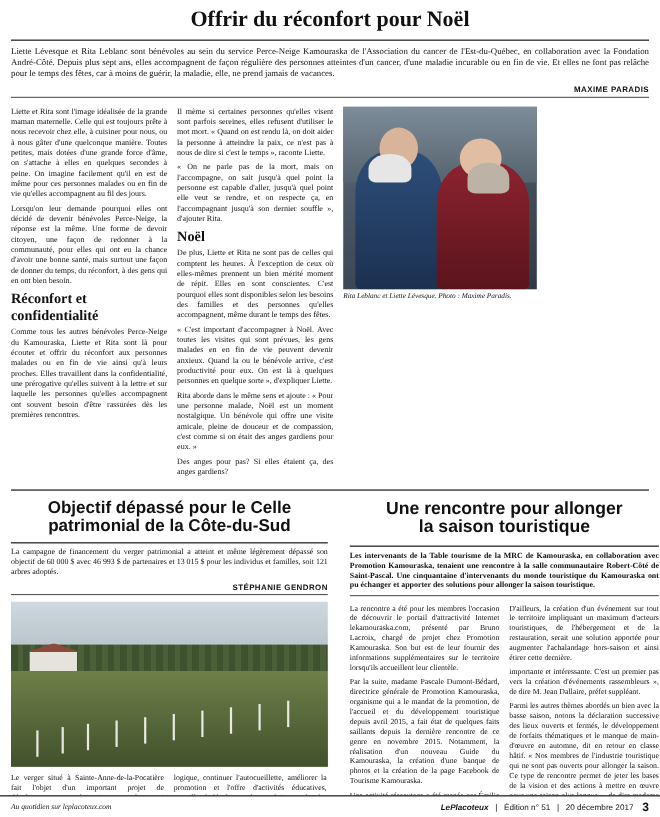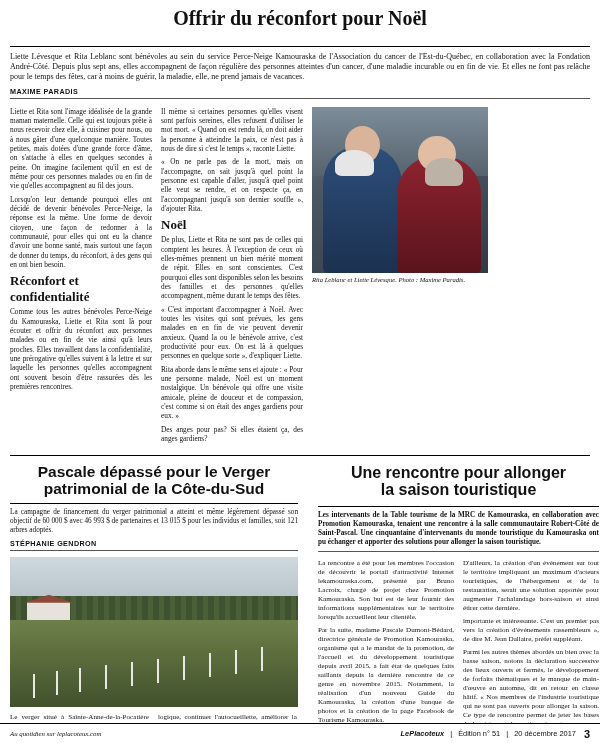--- a/index.html
+++ b/index.html
@@ -20,36 +20,37 @@
 
   h1.art-title {
     font-family:"Liberation Serif", serif;
     font-weight:bold;
     text-align:center;
     margin:0 0 6px 0;
     line-height:1.05;
   }
 
   .byline {
+    text-align:right;
     font-family:"Liberation Sans", sans-serif;
     font-weight:bold;
     font-size:7.2px;
     letter-spacing:0.4px;
     margin-top:3px;
     margin-bottom:2px;
     text-transform:uppercase;
   }
 
   p { margin:0 0 4px 0; text-align:justify; }
   .body-txt { font-size:7.3px; line-height:1.28; }
   .subhead { font-weight:bold; font-size:13px; margin:4px 0 2px 0; text-align:left;}
 
   
   #top-article { padding-bottom:2px; }
-  #top-article h1.art-title { font-size:20px; margin-bottom:17px; }
+  #top-article h1.art-title { font-size:20px; margin-bottom:7px; }
   .top-lead { font-size:8px; line-height:1.28; text-align:justify; }
 
   .top-cols { display:flex; gap:9px; margin-top:8px; }
   .top-col { width:142px; }
   .top-col.wide { width:176px; }
 
   .photo-wrap { width:176px; }
   .photo {
     width:176px; height:166px;
     background:linear-gradient(160deg,#6d7b86 0%,#4c5a66 35%,#2f3a44 100%);
@@ -194,21 +195,21 @@
       </div>
     </div>
   </div>
 
   <div class="mid-divider"></div>
 
   <div class="bottom-wrap">
 
     <div class="bottom-left">
       <h1 id="verger-title">
-        <span>Pascale dépassé pour le Verger</span><br>
+        <span>Objectif dépassé pour le Celle</span><br>
         <span>patrimonial de la Côte-du-Sud</span>
       </h1>
       <div class="rule" style="margin-bottom:4px;"></div>
       <p class="verger-lead">La campagne de financement du verger patrimonial a atteint et même légèrement dépassé son objectif de 60 000 $ avec 46 993 $ de partenaires et 13 015 $ pour les individus et familles, soit 121 arbres adoptés.</p>
       <div class="byline">Stéphanie Gendron</div>
       <div class="rule-thin"></div>
 
       <div class="verger-photo">
         <div class="treeline"></div>
         <div class="house"></div>

